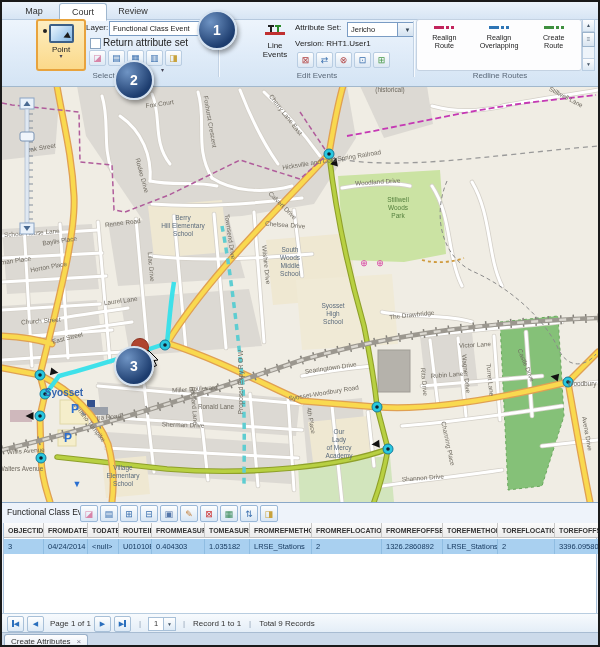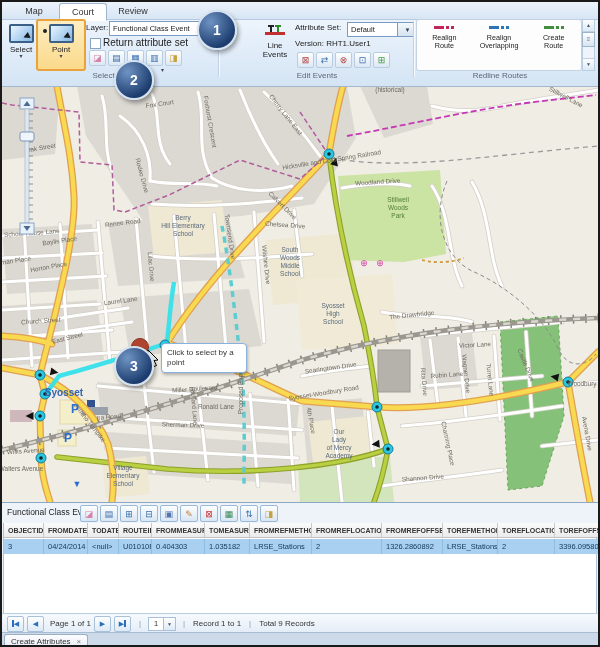--- a/index.html
+++ b/index.html
@@ -91,27 +91,20 @@
 
 <div class="window">
 
   <div class="ribbon">
     <div class="tabbar">
       <div class="tab" style="left:10px;width:44px;">Map</div>
       <div class="tab active" style="left:57px;width:46px;">Court</div>
       <div class="tab" style="left:106px;width:50px;">Review</div>
     </div>
 
-    <div class="bigbtn" style="left:3px;width:30px;">
-      <span class="scricon">
-          <span class="cursor-tri"></span>
-        </span>
-      <span class="lbl">Select</span>
-      <span class="dd">▾</span>
-    </div>
     <div class="bigbtn hl" style="left:34px;width:46px;">
       <span class="scricon">
           <span class="pt-dot"></span>
           <span class="cursor-tri"></span>
         </span>
       <span class="lbl">Point</span>
       <span class="dd">▾</span>
     </div>
     <span class="ctl-label" style="left:84px;top:21px;">Layer:</span>
     <div class="combo" style="left:107px;top:19px;width:101px;">
@@ -137,21 +130,21 @@
         <span class="le-c1"></span>
           <span class="le-c2"></span>
         <span class="le-t1"></span>
           <span class="le-t2"></span>
         <span class="le-bar"></span>
       </span>
       <span class="lbl">Line Events</span>
     </div>
     <span class="ctl-label" style="left:293px;top:21px;">Attribute Set:</span>
     <div class="combo" style="left:345px;top:20px;width:48px;">
-      <span>Default</span>
+      <span>Jericho</span>
     </div>
     <div class="combo" style="left:395px;top:20px;width:13px;background:linear-gradient(#f4f8fc,#d4e2f0);text-align:center;"><span style="font-size:6px;color:#345;">▼</span></div>
     <span class="ctl-label" style="left:293px;top:37px;">Version: RHT1.User1</span>
     <div class="icorow" style="left:295px;top:50px;">
         <span class="ico" style="color: rgb(176, 64, 64);">⊠</span>
         <span class="ico" style="color: rgb(58, 111, 174);">⇄</span>
         <span class="ico" style="color: rgb(176, 64, 64);">⊗</span>
         <span class="ico" style="color: rgb(58, 111, 174);">⊡</span>
         <span class="ico" style="color: rgb(74, 154, 74);">⊞</span>
       </div>
@@ -482,21 +475,20 @@
         <rect x="0" y="125" width="14" height="11" fill="#e9f1fa" stroke="#8aa4c4"></rect>
         <path d="M7,133 L10.5,128 L3.5,128 Z" fill="#4a6a92"></path>
       </g>
     </svg>
   </div>
 
   <div class="callout" style="left:195px;top:8px;">1</div>
   <div class="callout" style="left:112px;top:58px;">2</div>
   <div class="callout" style="left:112px;top:344px;">3</div>
 
-  <div class="tooltip">Click to select by a point</div>
 
   <div class="panel">
     <span class="ptitle">Functional Class Event</span>
     <div class="ptools">
         <span class="pbtn" style="color: rgb(216, 132, 168);">◪</span>
         <span class="pbtn" style="color: rgb(58, 111, 174);">▤</span>
         <span class="pbtn" style="color: rgb(58, 111, 174);">⊞</span>
         <span class="pbtn" style="color: rgb(58, 111, 174);">⊟</span>
         <span class="pbtn" style="color: rgb(85, 119, 170);">▣</span>
         <span class="pbtn" style="color: rgb(192, 120, 48);">✎</span>

